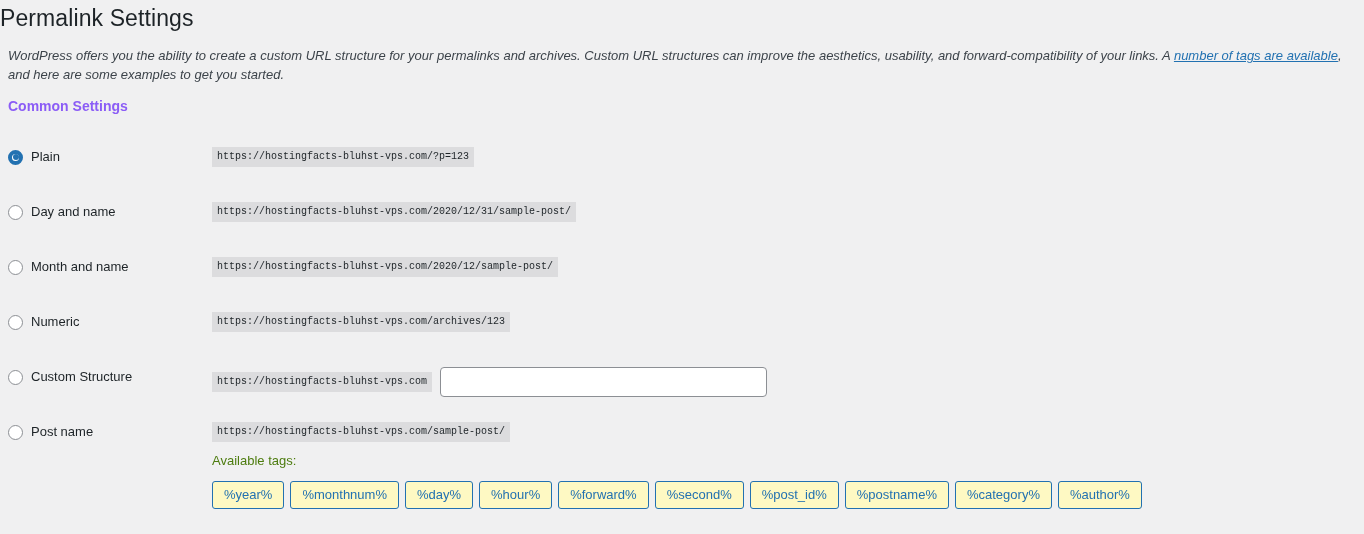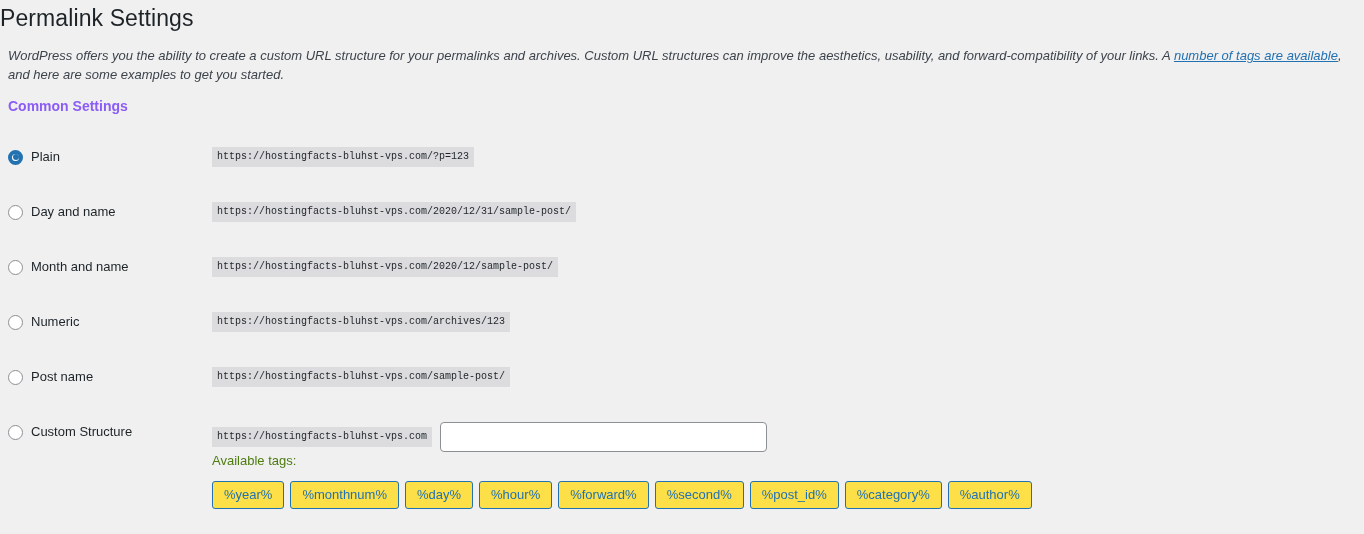--- a/index.html
+++ b/index.html
@@ -171,21 +171,21 @@
     font-size: 13px;
     color: #4d7c0f;
     line-height: 18px;
     margin: 0 0 11px 0;
   }
   .tags-list {
     display: flex;
     gap: 6px;
   }
   .tag-button {
-    background: #fde047;
+    background: #fef9c3;
     border: 1px solid #2271b1;
     border-radius: 3px;
     color: #2271b1;
     font-family: "Liberation Sans", sans-serif;
     font-size: 13px;
     line-height: 14px;
     padding: 6px 11px;
     white-space: nowrap;
     cursor: pointer;
     box-sizing: border-box;
@@ -243,48 +243,49 @@
         <span class="radio-label">Numeric</span>
       </label>
       <div class="value-cell">
         <code class="code-chip">https://hostingfacts-bluhst-vps.com/archives/123</code>
       </div>
     </div>
 
     <div class="setting-row">
       <label class="radio-cell">
         <span class="radio"></span>
-        <span class="radio-label">Post name</span>
-      </label>
-      <div class="value-cell">
-        <code class="code-chip">https://hostingfacts-bluhst-vps.com/sample-post/</code>
-      </div>
-    </div>
-
-    <div class="setting-row">
-      <label class="radio-cell">
-        <span class="radio"></span>
         <span class="radio-label">Custom Structure</span>
       </label>
       <div class="value-cell">
         <code class="code-chip">https://hostingfacts-bluhst-vps.com</code>
         <input class="custom-input" type="text" value="" style="">
+      </div>
+    </div>
+
+    <div class="setting-row">
+      <label class="radio-cell">
+        <span class="radio"></span>
+        <span class="radio-label">Post name</span>
+      </label>
+      <div class="value-cell">
+        <code class="code-chip">https://hostingfacts-bluhst-vps.com/sample-post/</code>
       </div>
     </div>
 
   </div>
 
   <div class="tags-block">
     <div class="tags-label">Available tags:</div>
     <div class="tags-list">
       <button class="tag-button">%year%</button>
       <button class="tag-button">%monthnum%</button>
       <button class="tag-button">%day%</button>
       <button class="tag-button">%hour%</button>
       <button class="tag-button">%forward%</button>
       <button class="tag-button">%second%</button>
       <button class="tag-button">%post_id%</button>
+      <button class="tag-button">%postname%</button>
       <button class="tag-button">%category%</button>
       <button class="tag-button">%author%</button>
     </div>
   </div>
 
 </div>
 
 </body></html>

